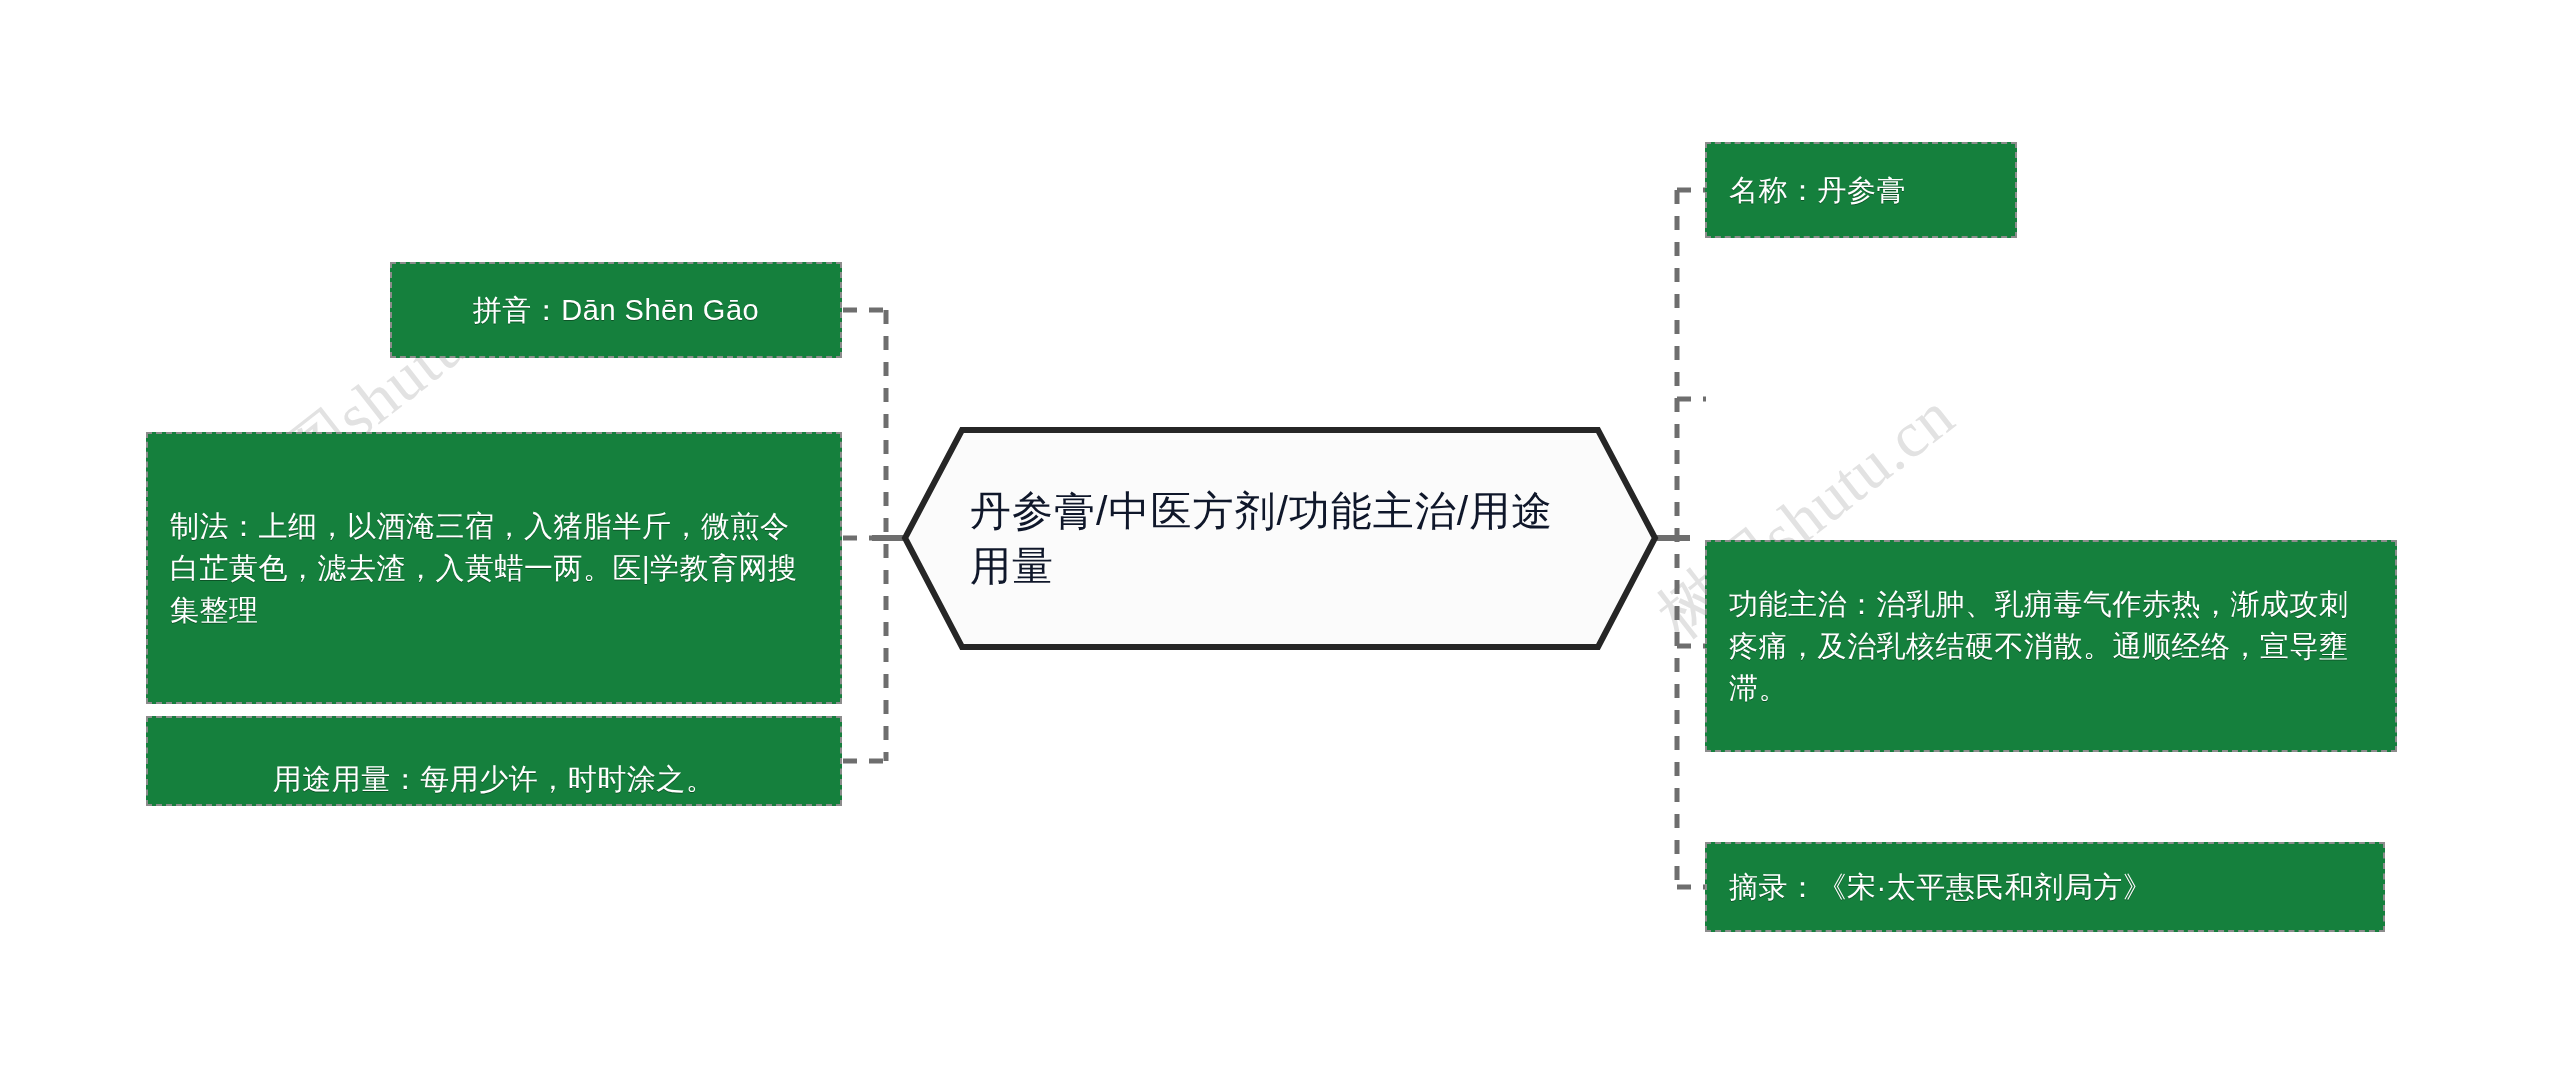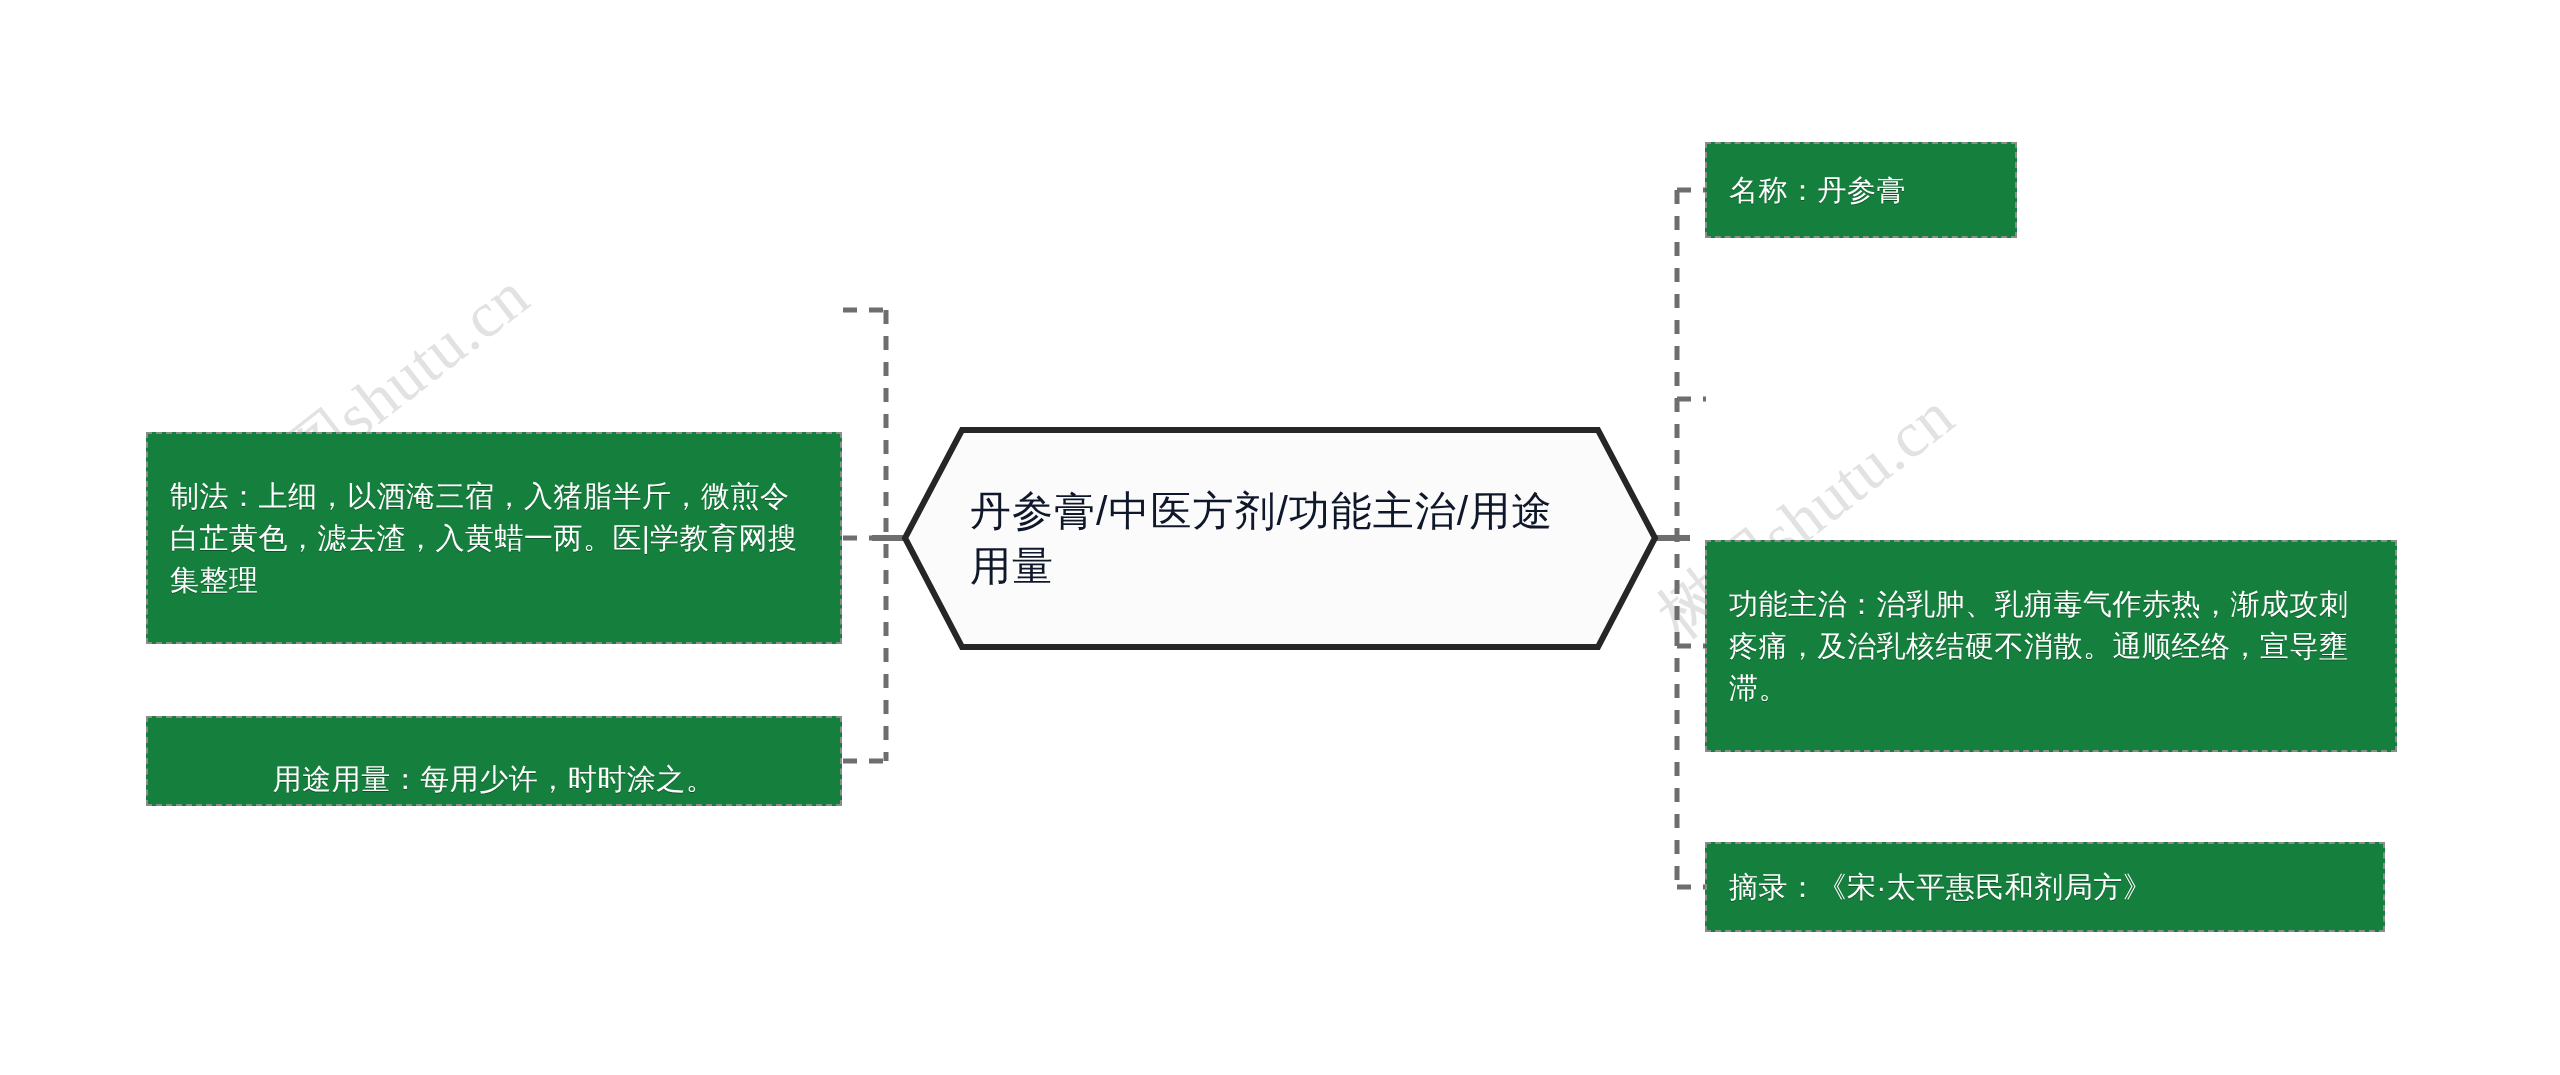--- a/index.html
+++ b/index.html
@@ -66,21 +66,21 @@
     line-height: 1.46;
     letter-spacing: 0.5px;
     text-shadow: 0 1px 0 rgba(0,0,0,0.35);
     width: 100%;
   }
 
   
   #node-pinyin   { left: 390px; top: 262px;  width: 452px;  height: 96px; }
   #node-pinyin .txt { text-align: center; }
 
-  #node-zhifa    { left: 146px; top: 432px;  width: 696px;  height: 212px; justify-content: flex-end; }
+  #node-zhifa    { left: 146px; top: 432px;  width: 696px;  height: 272px; justify-content: flex-end; }
 
   #node-yongtu   { left: 146px; top: 716px;  width: 696px;  height: 90px; }
   #node-yongtu .txt { text-align: center; margin-top: 36px; }
 
   
   #node-mingcheng { left: 1705px; top: 142px; width: 312px;  height: 96px; }
   #node-chufang   { left: 1705px; top: 324px; width: 740px;  height: 150px; }
   #node-gongneng  { left: 1705px; top: 540px; width: 692px;  height: 212px; }
   #node-zhailu    { left: 1705px; top: 842px; width: 680px;  height: 90px; }
 
@@ -131,20 +131,23 @@
     <line x1="1677" y1="190" x2="1677" y2="887" stroke="#6e6e6e" stroke-width="5" stroke-dasharray="14 12"></line>
 
     <line x1="1677" y1="190" x2="1706" y2="190" stroke="#6e6e6e" stroke-width="5" stroke-dasharray="14 12"></line>
     <line x1="1677" y1="399" x2="1706" y2="399" stroke="#6e6e6e" stroke-width="5" stroke-dasharray="14 12"></line>
     <line x1="1677" y1="646" x2="1706" y2="646" stroke="#6e6e6e" stroke-width="5" stroke-dasharray="14 12"></line>
     <line x1="1677" y1="887" x2="1706" y2="887" stroke="#6e6e6e" stroke-width="5" stroke-dasharray="14 12"></line>
 
     <line x1="1657" y1="538" x2="1690" y2="538" stroke="#6e6e6e" stroke-width="6"></line>
   </svg>
 
+  <div class="node" id="node-pinyin">
+    <span class="txt">拼音：Dān Shēn Gāo</span>
+  </div>
 
   <div class="node" id="node-zhifa">
     <span class="txt">制法：上细，以酒淹三宿，入猪脂半斤，微煎令白芷黄色，滤去渣，入黄蜡一两。医|学教育网搜集整理</span>
   </div>
 
   <div class="node" id="node-yongtu">
     <span class="txt">用途用量：每用少许，时时涂之。</span>
   </div>
 
   <div id="node-center">

